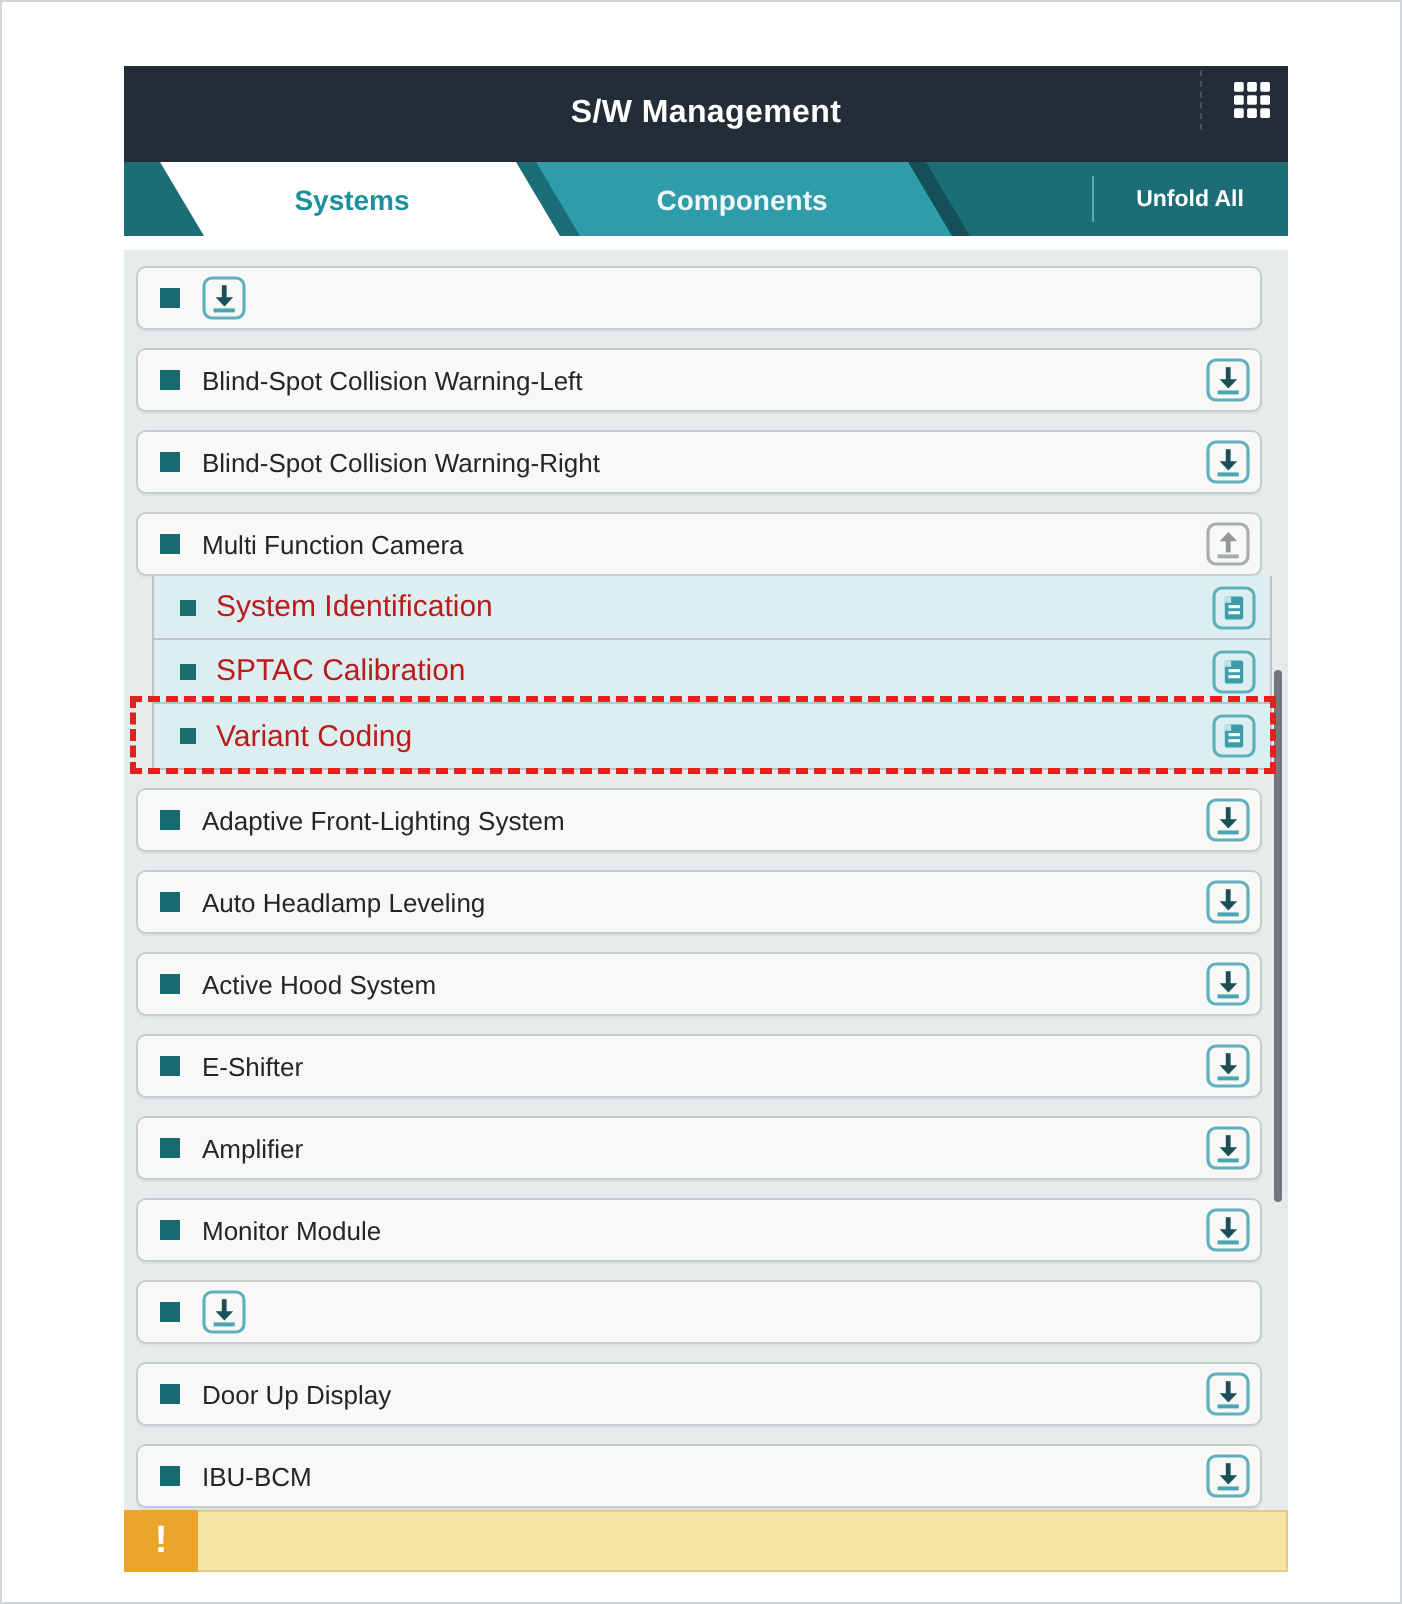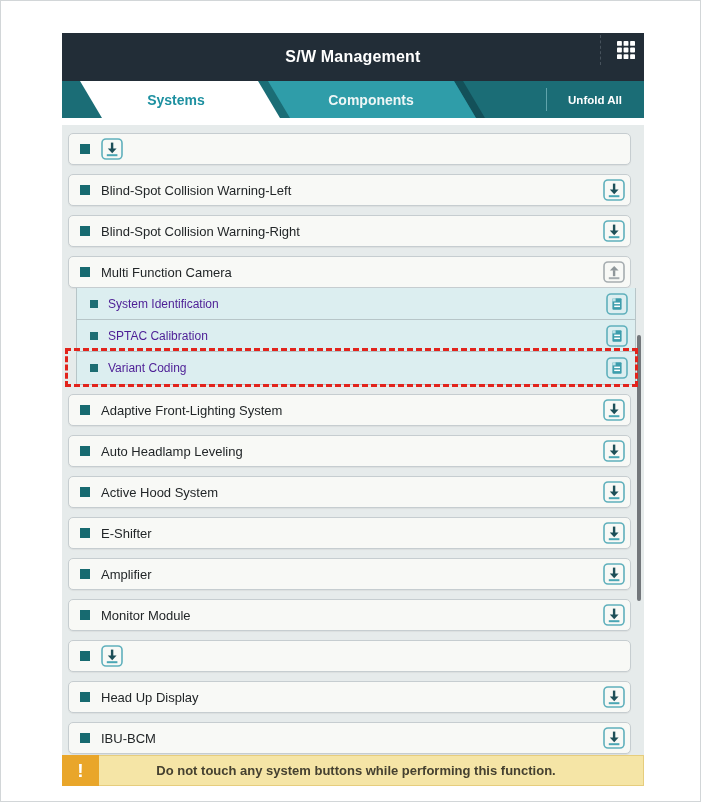--- a/index.html
+++ b/index.html
@@ -37,21 +37,21 @@
   .row-label{font-size:13px;color:#222628;flex:1;white-space:nowrap;overflow:hidden;}
   .icon-btn{width:22px;height:22px;flex:none;background:none;border:none;padding:0;cursor:pointer;}
 
   .group{margin-bottom:9px;}
   .group .row{margin-bottom:0;}
   .subpanel{margin-left:8px;margin-right:-5px;border:1px solid #b7c5c8;border-top:none;background:#dceef0;}
   .subrow{position:relative;box-sizing:border-box;height:32px;display:flex;align-items:center;
           padding:0 7px 0 13px;border-bottom:1px solid #b7c5c8;cursor:pointer;}
   .subrow:last-child{border-bottom:none;}
   .sub-bullet{width:8px;height:8px;background:#1d6d73;margin-right:10px;flex:none;}
-  .sub-label{font-size:12px;color:#4c1d95;flex:1;white-space:nowrap;}
+  .sub-label{font-size:15px;color:#b91c1c;flex:1;white-space:nowrap;}
   .hl-box{position:absolute;left:-12px;right:-3px;top:-4px;bottom:-3px;border:3px dashed #e2231c;
           pointer-events:none;z-index:4;}
 
   .scroll-thumb{position:absolute;right:3px;top:210px;width:4px;height:266px;background:#73777b;border-radius:2px;}
 
   
   .warnbar{position:relative;height:31px;background:#f5e5a6;border:1px solid #e6cd7d;box-sizing:border-box;
            display:flex;align-items:stretch;}
   .warn-icon{width:37px;flex:none;margin:-1px 0 -1px -1px;background:#e9a62a;color:#ffffff;
              font-weight:bold;font-size:19px;display:flex;align-items:center;justify-content:center;}
@@ -284,21 +284,21 @@
             <rect x="1" y="1" width="20" height="20" rx="4" fill="none" stroke="#5fb0bc" stroke-width="1.6"></rect>
             <rect x="9.9" y="4.6" width="2.4" height="6.4" fill="#1d4f58"></rect>
             <polygon points="6.8,10.6 15.6,10.6 11.2,15.2" fill="#1d4f58"></polygon>
             <rect x="5.8" y="16.2" width="10.6" height="2" fill="#4aa6b4"></rect>
           </svg>
         </button>
       </div>
 
       <div class="row">
         <span class="bullet"></span>
-        <span class="row-label">Head Up Display</span>
+        <span class="row-label">Door Up Display</span>
         <button class="icon-btn">
           <svg width="22" height="22" viewBox="0 0 22 22">
             <rect x="1" y="1" width="20" height="20" rx="4" fill="none" stroke="#5fb0bc" stroke-width="1.6"></rect>
             <rect x="9.9" y="4.6" width="2.4" height="6.4" fill="#1d4f58"></rect>
             <polygon points="6.8,10.6 15.6,10.6 11.2,15.2" fill="#1d4f58"></polygon>
             <rect x="5.8" y="16.2" width="10.6" height="2" fill="#4aa6b4"></rect>
           </svg>
         </button>
       </div>
 
@@ -313,17 +313,16 @@
             <rect x="5.8" y="16.2" width="10.6" height="2" fill="#4aa6b4"></rect>
           </svg>
         </button>
       </div>
 
       <div class="scroll-thumb"></div>
     </div>
 
     <div class="warnbar">
       <div class="warn-icon">!</div>
-      <div class="warn-text">Do not touch any system buttons while performing this function.</div>
     </div>
 
   </div>
 </div>
 
 </body></html>

